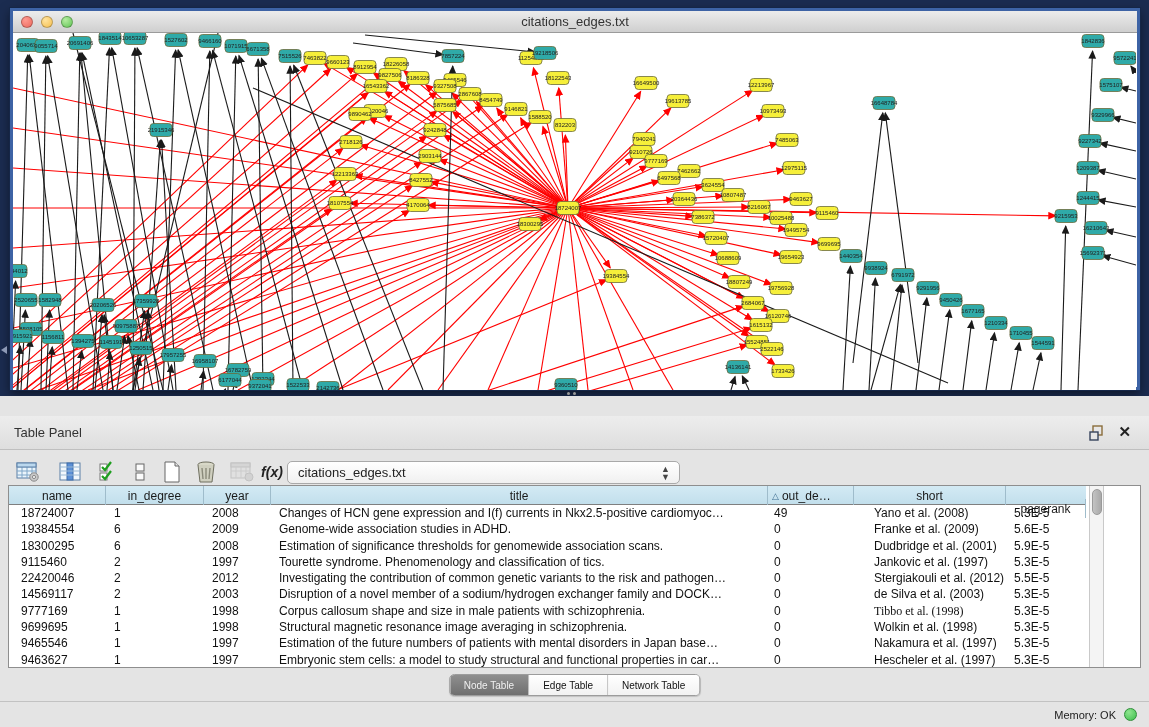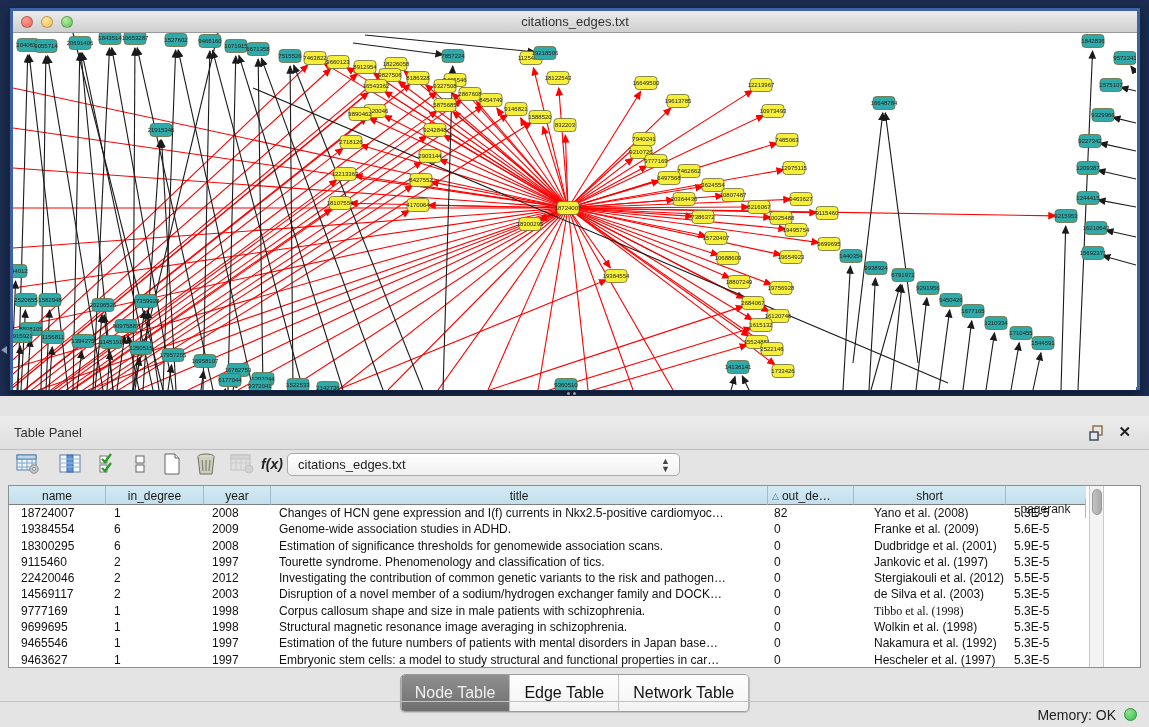--- a/index.html
+++ b/index.html
@@ -22,21 +22,21 @@
   .gnode text { font-size:6px; fill:#222; text-anchor:middle; }
 
   
   #table-panel { position:absolute; left:0; top:396px; width:1149px; height:331px; background:#E4E4E4; }
   #panel-header { position:absolute; left:0; top:0; width:100%; height:34px;
     background:linear-gradient(#EDEDED,#DEDEDE); border-bottom:1px solid #BFBFBF;margin-top:20px; }
   #panel-title { position:absolute; left:14px; top:9px; font-size:13px; color:#333; }
   #float-icon { position:absolute; right:44px; top:9px; width:16px; height:16px; cursor:pointer; }
   #close-icon { position:absolute; right:18px; top:7px; font-size:15px; font-weight:bold; color:#222; cursor:pointer; }
 
-  #toolbar { position:absolute; left:0; top:48px; width:100%; height:42px; }
+  #toolbar { position:absolute; left:0; top:56px; width:100%; height:42px; }
   .tbtn { position:absolute; top:6px; width:28px; height:28px; display:flex; align-items:center; justify-content:center; cursor:pointer; }
   #fx-label { font-size:14px; font-style:italic; font-weight:bold; color:#222; }
   #table-selector { position:absolute; left:287px; top:9px; width:393px; height:23px;
     background:linear-gradient(#FFFFFF,#F0F0F0); border:1px solid #A9A9A9; border-radius:5px;
     font-size:13px; color:#222; line-height:21px; padding-left:10px; cursor:pointer; }
   #combo-arrows { position:absolute; right:9px; top:3px; font-size:9px; color:#444; line-height:8px; text-align:center; }
 
   #table-box { position:absolute; left:8px; top:89px; width:1133px; height:183px;
     background:#fff; border:1px solid #8E8E8E; overflow:hidden; }
   #thead { position:absolute; left:0; top:0; height:19px; width:1077px; display:flex;
@@ -48,28 +48,28 @@
   .tr { display:flex; height:16.3px; cursor:default; }
   .td { font-size:12px; color:#111; white-space:nowrap; overflow:hidden; line-height:16.3px; }
   #vscroll { position:absolute; left:1080px; top:0; bottom:0; width:15px;
     background:#F4F4F4; border-left:1px solid #C9C9C9; border-right:1px solid #C9C9C9; }
   #vscroll-thumb { position:absolute; left:2px; top:3px; width:10px; height:26px; border-radius:5px;
     background:linear-gradient(90deg,#C3C3C3,#A9A9A9); border:1px solid #9A9A9A; cursor:pointer; }
 
   #table-tabs { position:absolute; left:50%; top:278px; transform:translateX(-50%); display:flex;
     border:1px solid #9C9C9C; border-radius:5px; overflow:hidden; background:#FDFDFD;
     box-shadow:0 1px 1px rgba(0,0,0,.15); }
-  .seg { height:36px; font-size:16px; padding:0 14px; display:flex; align-items:center;
+  .seg { height:20px; font-size:10px; padding:0 14px; display:flex; align-items:center;
     color:#111; background:linear-gradient(#FFFFFF,#F2F2F2); border-right:1px solid #B5B5B5; cursor:pointer; }
   .seg:last-child { border-right:none; }
   .seg.active { background:linear-gradient(#8F8F8F,#6F6F6F); color:#F0F0F0; }
 
   #status-bar { position:absolute; left:0; bottom:0; width:100%; height:26px;
     border-top:1px solid #C2C2C2; display:flex; align-items:center; justify-content:flex-end; }
-  #memory-label { font-size:14px; color:#222; margin-right:8px; }
+  #memory-label { font-size:11px; color:#222; margin-right:8px; }
   #memory-dot { width:13px; height:13px; border-radius:50%; margin-right:12px;
     background:radial-gradient(circle at 35% 30%, #8FE58F, #3DBE4C); border:1px solid #2F8F3A; }
 
   #collapse-arrow { position:absolute; left:1px; top:346px; width:0; height:0;
     border-top:4px solid transparent; border-bottom:4px solid transparent; border-right:6px solid #8C99B5; }
   #splitter-dots { position:absolute; left:567px; top:392px; width:14px; height:3px; display:flex; gap:3px; }
   #splitter-dots i { width:3px; height:3px; background:#9A9A9A; border-radius:50%; }
 </style>
 </head>
 <body>
@@ -847,21 +847,21 @@
         <div class="th" style="width: 80px; justify-content: center; margin-top: 13px;">
           <span>pagerank</span>
         </div>
       </div>
     <div id="tbody">
         <div class="tr">
           <div class="td" style="width: 97px; padding-left: 12px;">18724007</div>
           <div class="td" style="width: 98px; padding-left: 8px;">1</div>
           <div class="td" style="width: 67px; padding-left: 8px;">2008</div>
           <div class="td" style="width: 497px; padding-left: 8px;">Changes of HCN gene expression and I(f) currents in Nkx2.5-positive cardiomyoc…</div>
-          <div class="td" style="width: 86px; padding-left: 6px;">82</div>
+          <div class="td" style="width: 86px; padding-left: 6px;">49</div>
           <div class="td" style="width: 152px; padding-left: 20px;">Yano et al. (2008)</div>
           <div class="td" style="width: 80px; padding-left: 8px;">5.3E-5</div>
         </div>
         <div class="tr">
           <div class="td" style="width: 97px; padding-left: 12px;">19384554</div>
           <div class="td" style="width: 98px; padding-left: 8px;">6</div>
           <div class="td" style="width: 67px; padding-left: 8px;">2009</div>
           <div class="td" style="width: 497px; padding-left: 8px;">Genome-wide association studies in ADHD.</div>
           <div class="td" style="width: 86px; padding-left: 6px;">0</div>
           <div class="td" style="width: 152px; padding-left: 20px;">Franke et al. (2009)</div>
@@ -920,21 +920,21 @@
           <div class="td" style="width: 86px; padding-left: 6px;">0</div>
           <div class="td" style="width: 152px; padding-left: 20px;">Wolkin et al. (1998)</div>
           <div class="td" style="width: 80px; padding-left: 8px;">5.3E-5</div>
         </div>
         <div class="tr">
           <div class="td" style="width: 97px; padding-left: 12px;">9465546</div>
           <div class="td" style="width: 98px; padding-left: 8px;">1</div>
           <div class="td" style="width: 67px; padding-left: 8px;">1997</div>
           <div class="td" style="width: 497px; padding-left: 8px;">Estimation of the future numbers of patients with mental disorders in Japan base…</div>
           <div class="td" style="width: 86px; padding-left: 6px;">0</div>
-          <div class="td" style="width: 152px; padding-left: 20px;">Nakamura et al. (1992)</div>
+          <div class="td" style="width: 152px; padding-left: 20px;">Nakamura et al. (1997)</div>
           <div class="td" style="width: 80px; padding-left: 8px;">5.3E-5</div>
         </div>
         <div class="tr">
           <div class="td" style="width: 97px; padding-left: 12px;">9463627</div>
           <div class="td" style="width: 98px; padding-left: 8px;">1</div>
           <div class="td" style="width: 67px; padding-left: 8px;">1997</div>
           <div class="td" style="width: 497px; padding-left: 8px;">Embryonic stem cells: a model to study structural and functional properties in car…</div>
           <div class="td" style="width: 86px; padding-left: 6px;">0</div>
           <div class="td" style="width: 152px; padding-left: 20px;">Hescheler et al. (1997)</div>
           <div class="td" style="width: 80px; padding-left: 8px;">5.3E-5</div>

